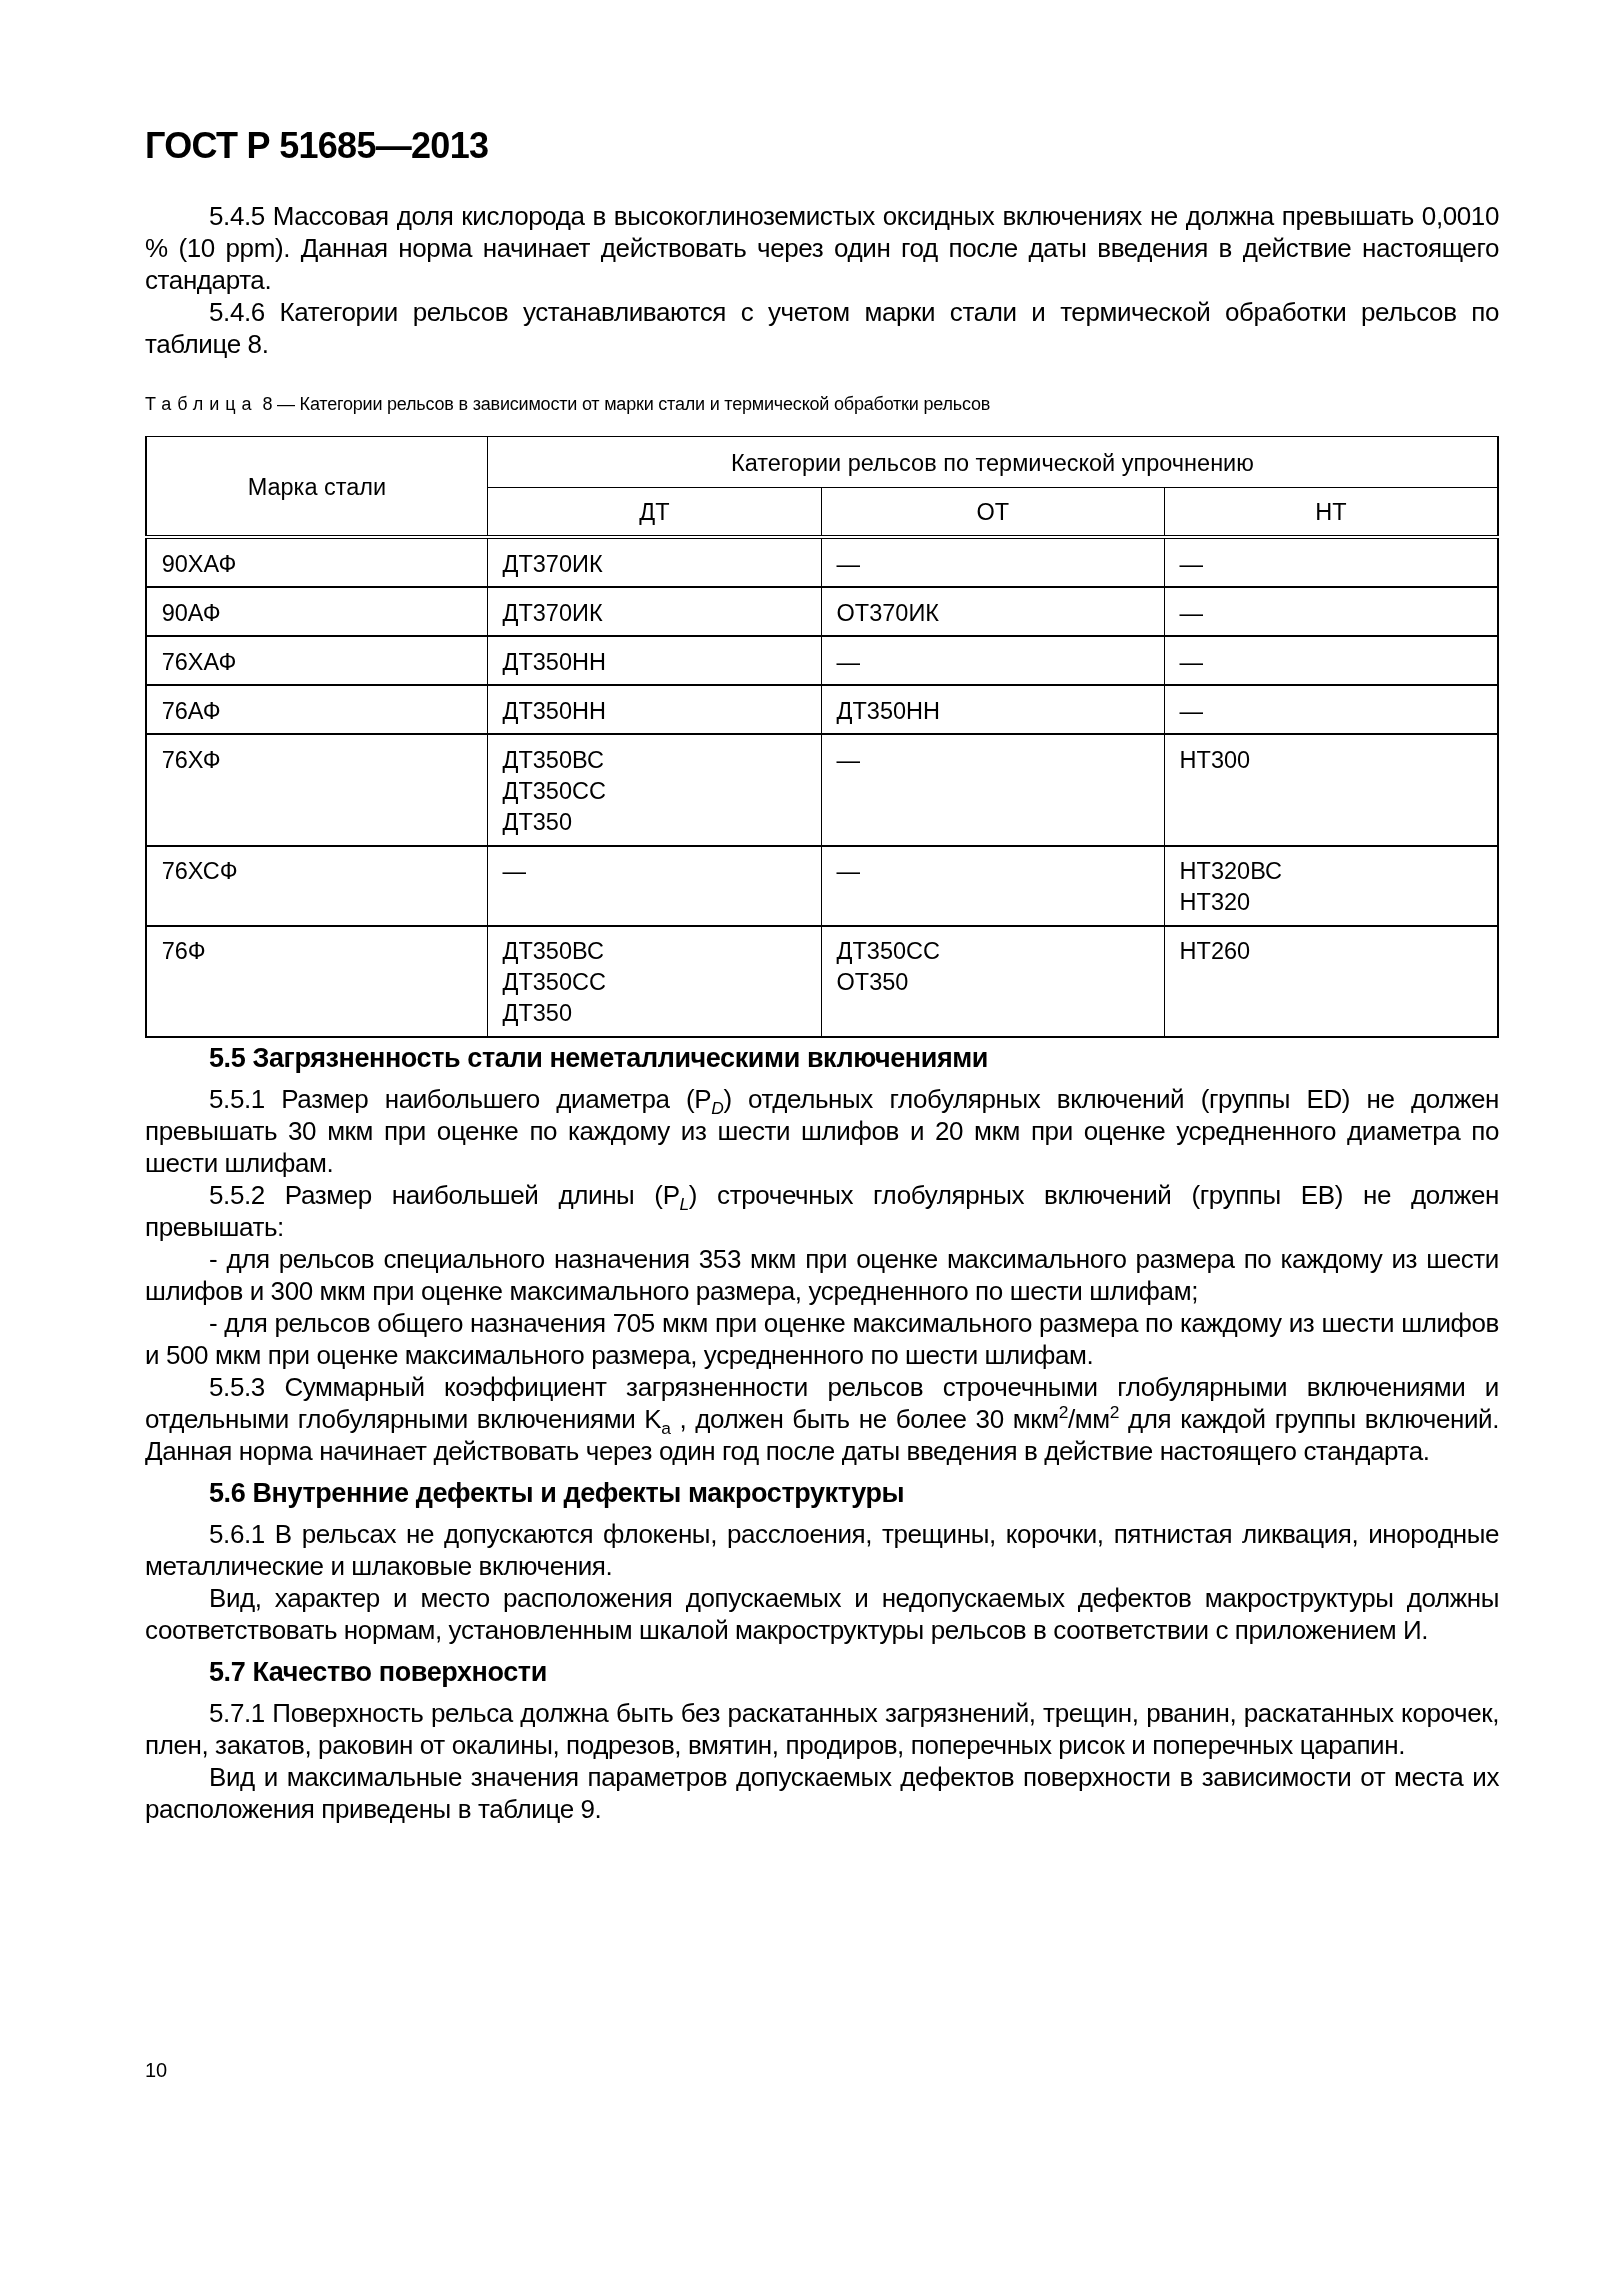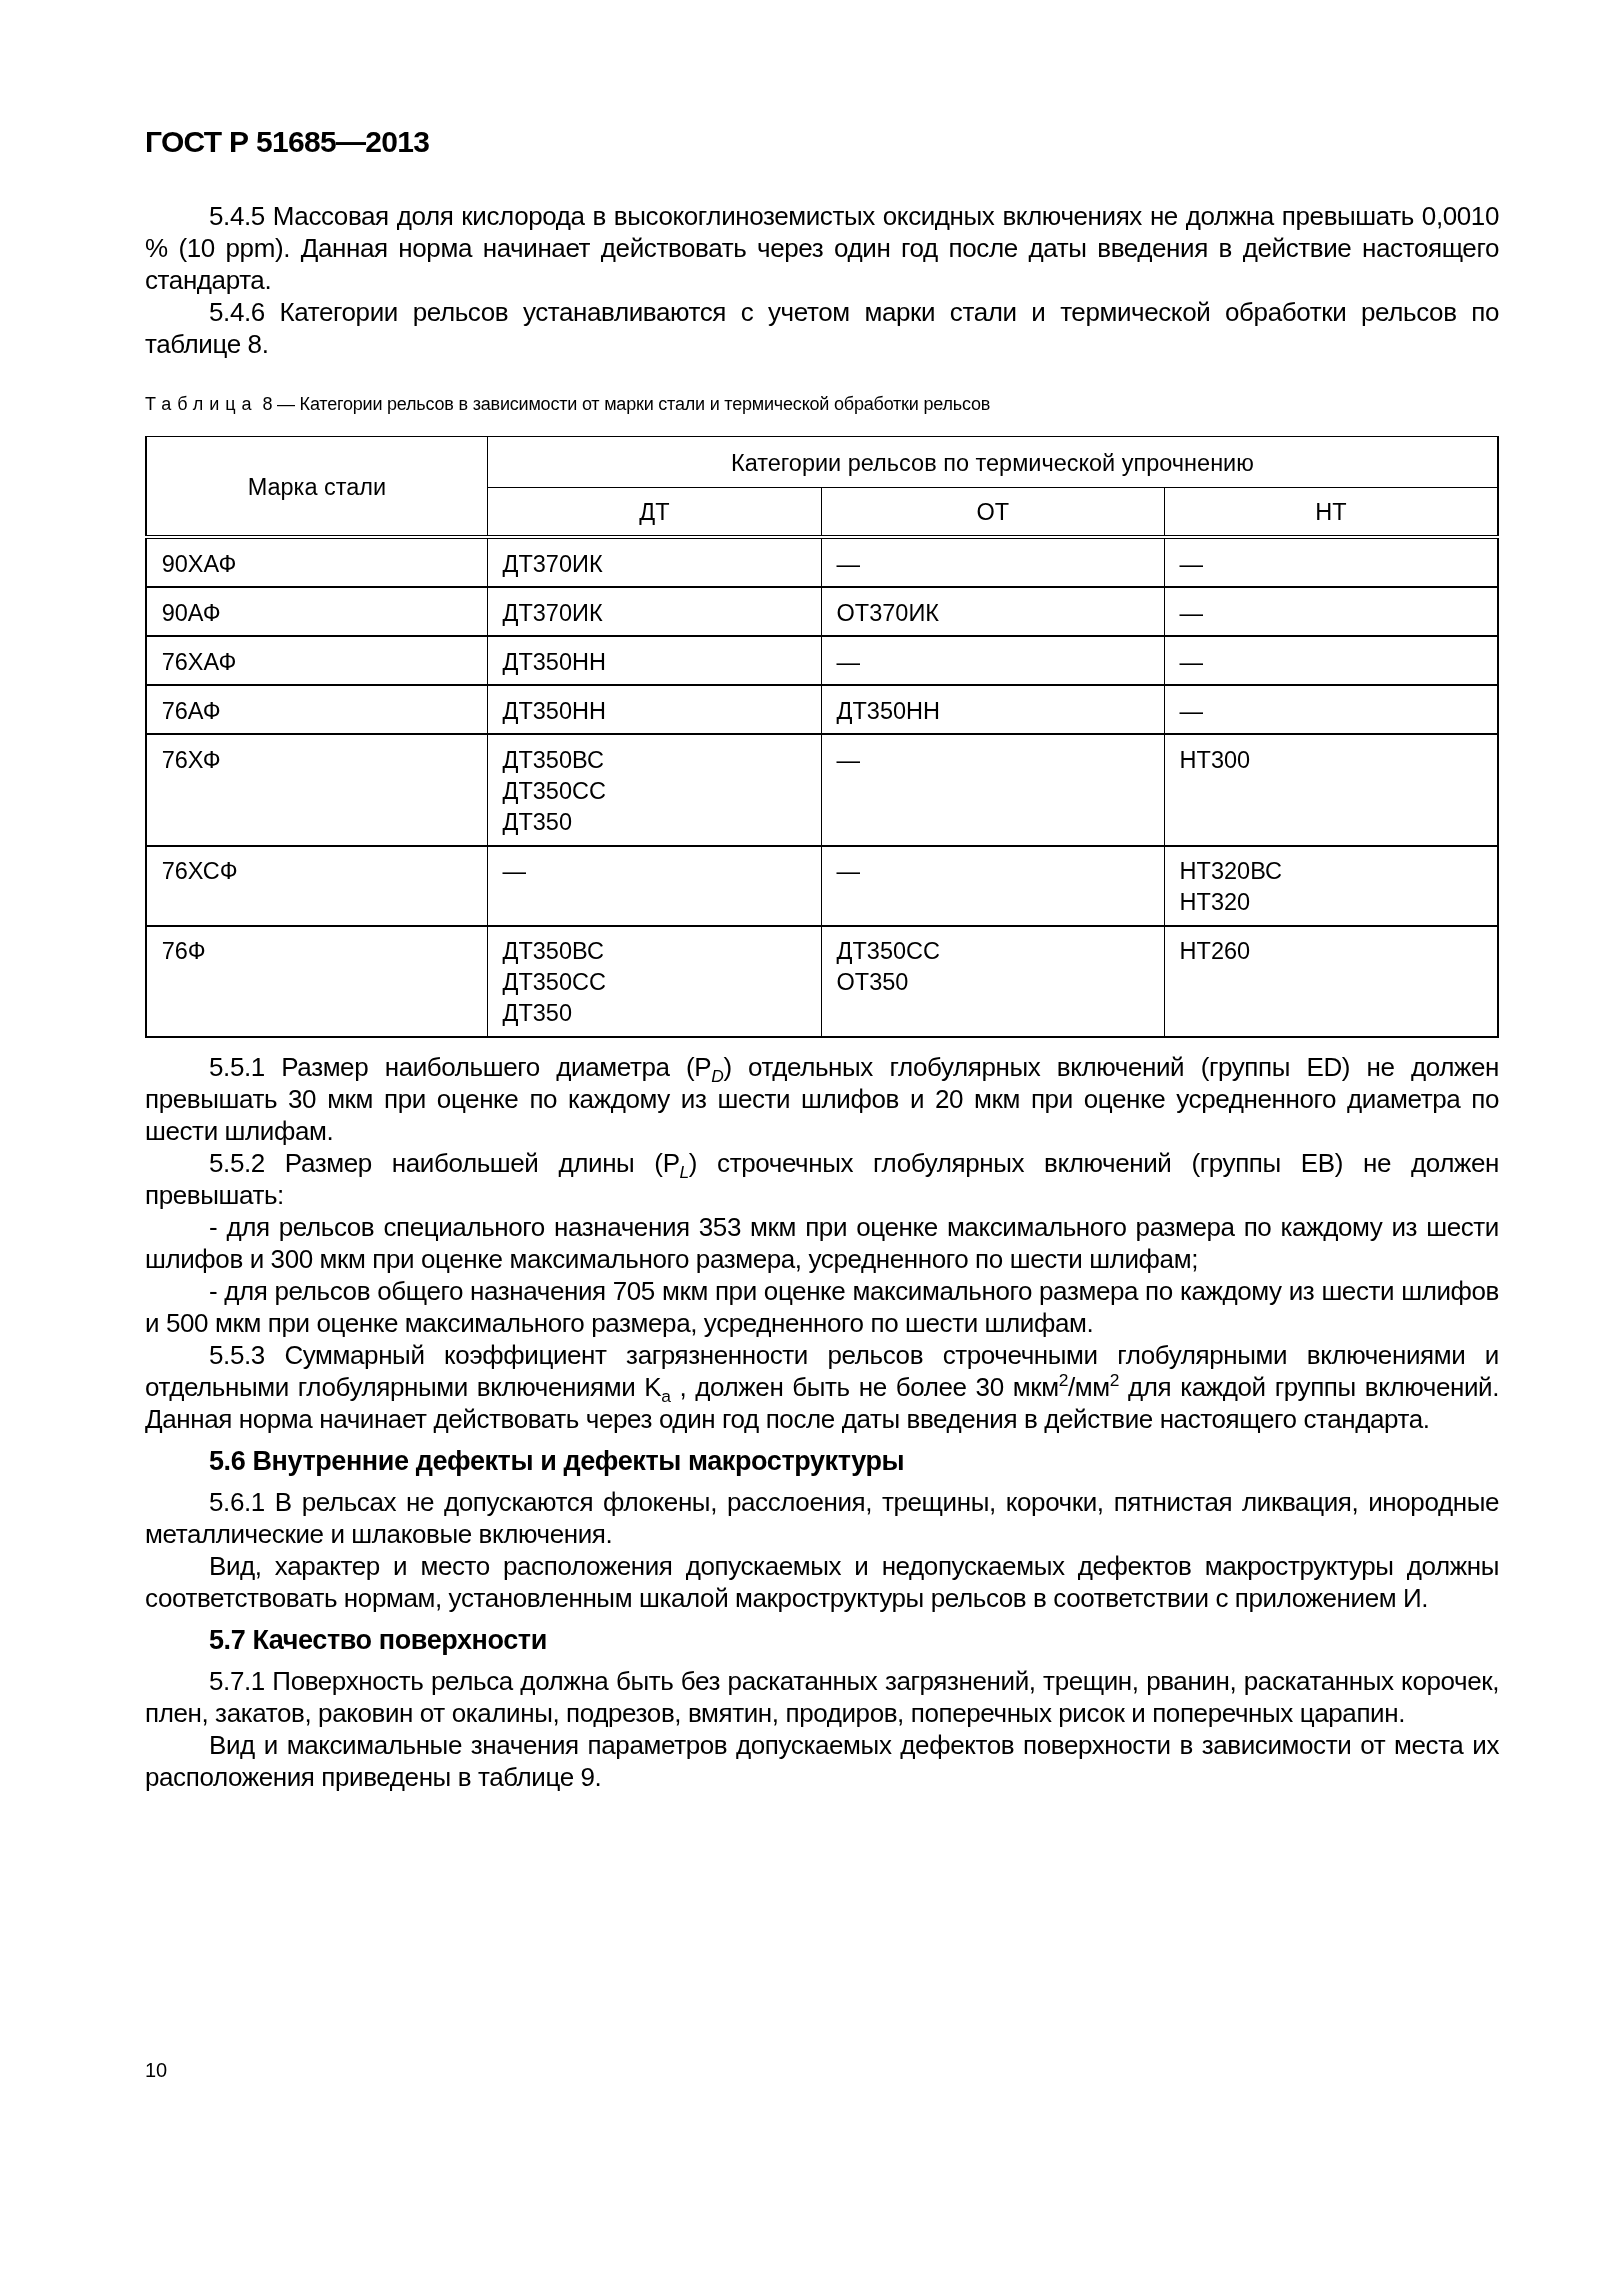--- a/index.html
+++ b/index.html
@@ -1,19 +1,19 @@
 <!DOCTYPE html>
 <html style="font-size:10.7px"><head>
 <meta charset="utf-8">
 <style>
   html, body { margin:0; padding:0; background:#ffffff; }
   body { width:1623px; height:2295px; position:relative; overflow:hidden;
          font-family:"Liberation Sans", sans-serif; color:#000; }
   .page { position:absolute; left:145px; top:0; width:1354px; }
-  .hdr { position:absolute; top:125px; left:0; font-weight:bold; font-size:30px; letter-spacing:-0.7px; }
+  .hdr { position:absolute; top:125px; left:0; font-weight:bold; font-size:36px; letter-spacing:-0.7px; }
   .txt { font-size:26px; line-height:32px; text-align:justify; letter-spacing:-0.4px; }
   .p { margin:0; text-indent:64px; }
   .h { margin:0; text-indent:64px; font-weight:bold; font-size:27px; letter-spacing:-0.4px; }
   .block1 { position:absolute; top:200px; left:0; width:1354px; }
   .caption { position:absolute; top:394px; left:0; font-size:18px; letter-spacing:-0.2px; white-space:nowrap; }
   .caption .sp { letter-spacing:6px; }
   table.t8 { position:absolute; top:436px; left:0; width:1354px; border-collapse:collapse; font-size:23.5px; }
   table.t8 td { border:1.3px solid #000; vertical-align:top; padding:9.4px 14.7px 6.7px 14.7px; line-height:31px; }
   table.t8 .hc { text-align:center; vertical-align:middle; }
   table.t8 tr.h1 td { height:34px; }
@@ -98,20 +98,21 @@
 ДТ350СС
 ДТ350</td>
           <td style="white-space: pre-line; border-bottom: 2px solid rgb(0, 0, 0);">ДТ350СС
 ОТ350</td>
           <td class="outer-r" style="white-space: pre-line; border-bottom: 2px solid rgb(0, 0, 0);">НТ260</td>
         </tr>
       </tbody>
   </table>
 
   <div class="block2 txt">
+    <p class="h">5.5 Загрязненность стали неметаллическими включениями</p>
     <div class="gap"></div>
     <p class="p"><span>5.5.1 Размер наибольшего диаметра (P</span><sub style="font-style:italic">D</sub><span>) отдельных глобулярных включений (группы ED) не должен превышать 30 мкм при оценке по каждому из шести шлифов и 20 мкм при оценке усредненного диаметра по шести шлифам.</span></p>
     <p class="p"><span>5.5.2 Размер наибольшей длины (P</span><sub style="font-style:italic">L</sub><span>) строчечных глобулярных включений (группы EB) не должен превышать:</span></p>
     <p class="p">- для рельсов специального назначения 353 мкм при оценке максимального размера по каждому из шести шлифов и 300 мкм при оценке максимального размера, усредненного по шести шлифам;</p>
     <p class="p">- для рельсов общего назначения 705 мкм при оценке максимального размера по каждому из шести шлифов и 500 мкм при оценке максимального размера, усредненного по шести шлифам.</p>
     <p class="p"><span>5.5.3 Суммарный коэффициент загрязненности рельсов строчечными глобулярными включениями и отдельными глобулярными включениями K</span><sub>a</sub><span> , должен быть не более 30 мкм</span><sup>2</sup><span>/мм</span><sup>2</sup><span> для каждой группы включений. Данная норма начинает действовать через один год после даты введения в действие настоящего стандарта.</span></p>
     <div class="gap"></div>
     <p class="h">5.6 Внутренние дефекты и дефекты макроструктуры</p>
     <div class="gap"></div>
     <p class="p">5.6.1 В рельсах не допускаются флокены, расслоения, трещины, корочки, пятнистая ликвация, инородные металлические и шлаковые включения.</p>

